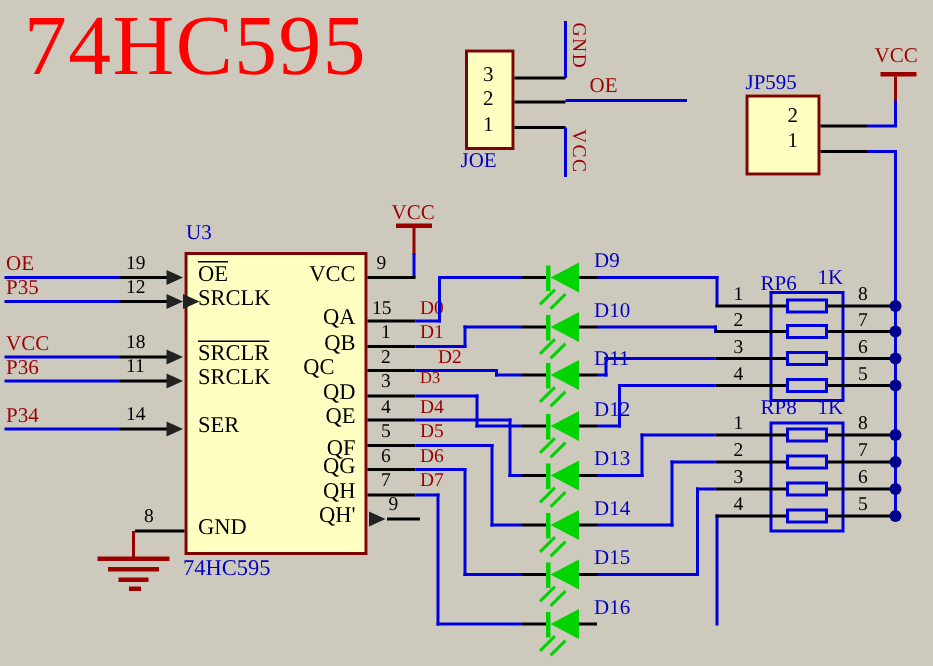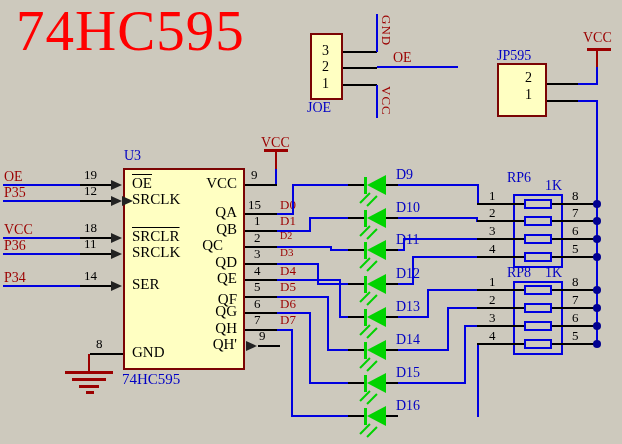--- a/index.html
+++ b/index.html
@@ -149,21 +149,21 @@
   <div class="t blk" style="left:254px;top:231px">2</div>
   <div class="t blk" style="left:254px;top:247px">3</div>
   <div class="t blk" style="left:254px;top:264px">4</div>
   <div class="t blk" style="left:254px;top:280px">5</div>
   <div class="t blk" style="left:254px;top:297px">6</div>
   <div class="t blk" style="left:254px;top:313px">7</div>
   <div class="t blk" style="left:259px;top:329px">9</div>
 
   <div class="t mar" style="left:280px;top:198px;font-size:13px">D0</div>
   <div class="t mar" style="left:280px;top:214px;font-size:13px">D1</div>
-  <div class="t mar" style="left:280px;top:231px;font-size:10px">D2</div>
+  <div class="t mar" style="left:292px;top:231px;font-size:13px">D2</div>
   <div class="t mar" style="left:280px;top:247px;font-size:11px">D3</div>
   <div class="t mar" style="left:280px;top:264px;font-size:13px">D4</div>
   <div class="t mar" style="left:280px;top:280px;font-size:13px">D5</div>
   <div class="t mar" style="left:280px;top:297px;font-size:13px">D6</div>
   <div class="t mar" style="left:280px;top:313px;font-size:13px">D7</div>
 
   <div class="wh" style="left:277px;top:213px;width:17px"></div>
   <div class="wv" style="left:292px;top:184px;height:31px"></div>
   <div class="wh" style="left:292px;top:184px;width:56px"></div>
   <div class="wh" style="left:277px;top:230px;width:34px"></div>
@@ -284,21 +284,21 @@
   <div class="wv" style="left:447px;top:307px;height:44px"></div>
   <div class="wh" style="left:447px;top:307px;width:30px"></div>
   <div class="kh" style="left:477px;top:307px;width:37px"></div>
   <div class="wh" style="left:398px;top:382px;width:68px"></div>
   <div class="wv" style="left:464px;top:325px;height:59px"></div>
   <div class="wh" style="left:464px;top:325px;width:13px"></div>
   <div class="kh" style="left:477px;top:325px;width:37px"></div>
   <div class="wv" style="left:477px;top:343px;height:74px"></div>
   <div class="kh" style="left:477px;top:343px;width:37px"></div>
 
-  <div class="t blu" style="left:507px;top:171px">RP6</div>
+  <div class="t blu" style="left:507px;top:183px">RP6</div>
   <div class="t blu" style="left:545px;top:179px">1K</div>
   <div class="rbox" style="left:513px;top:194px;width:50px;height:74px"></div>
   <div class="kh" style="left:513px;top:203px;width:12px"></div>
   <div class="kh" style="left:551px;top:203px;width:12px"></div>
   <div class="rres" style="left:524px;top:199px;width:28px;height:10px"></div>
   <div class="kh" style="left:513px;top:220px;width:12px"></div>
   <div class="kh" style="left:551px;top:220px;width:12px"></div>
   <div class="rres" style="left:524px;top:216px;width:28px;height:10px"></div>
   <div class="kh" style="left:513px;top:238px;width:12px"></div>
   <div class="kh" style="left:551px;top:238px;width:12px"></div>

